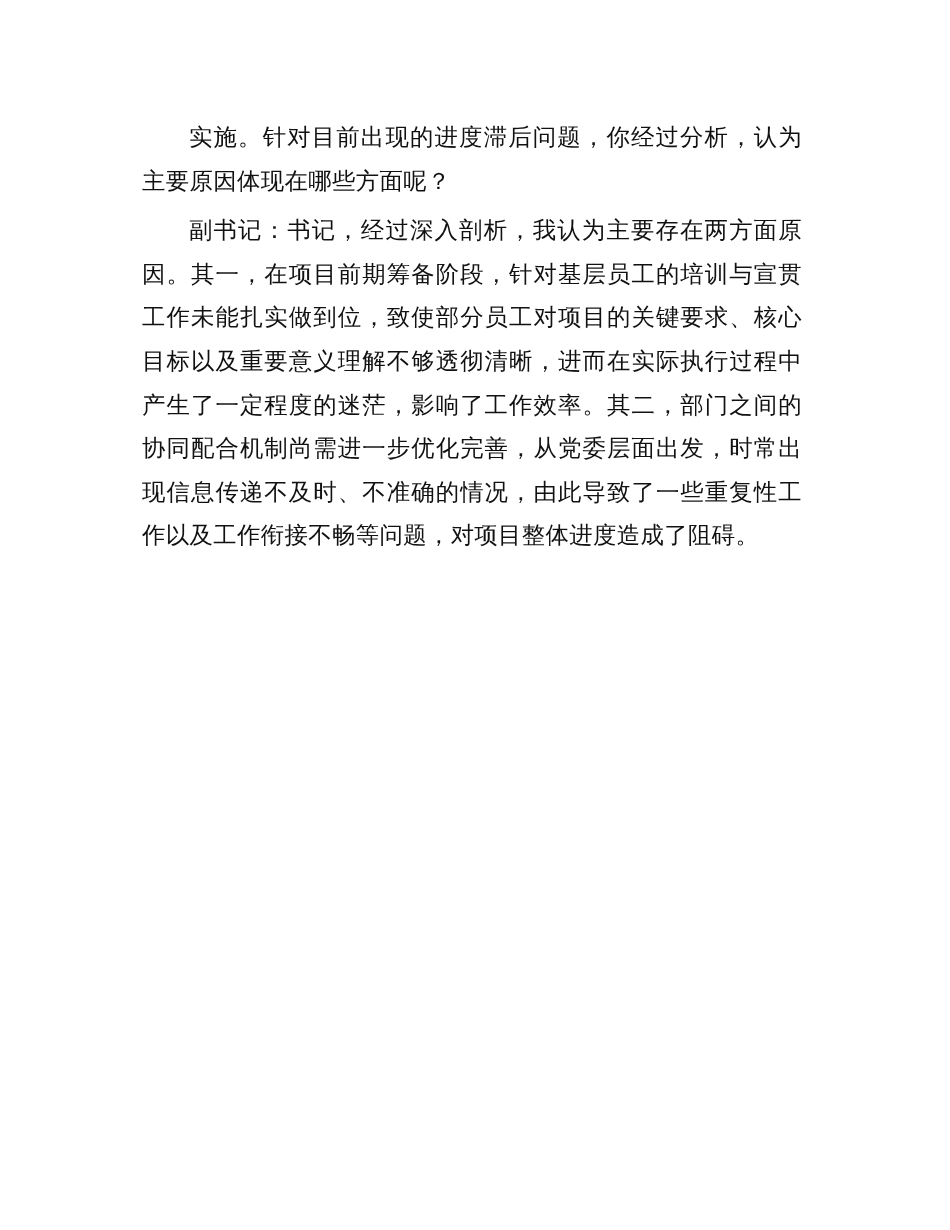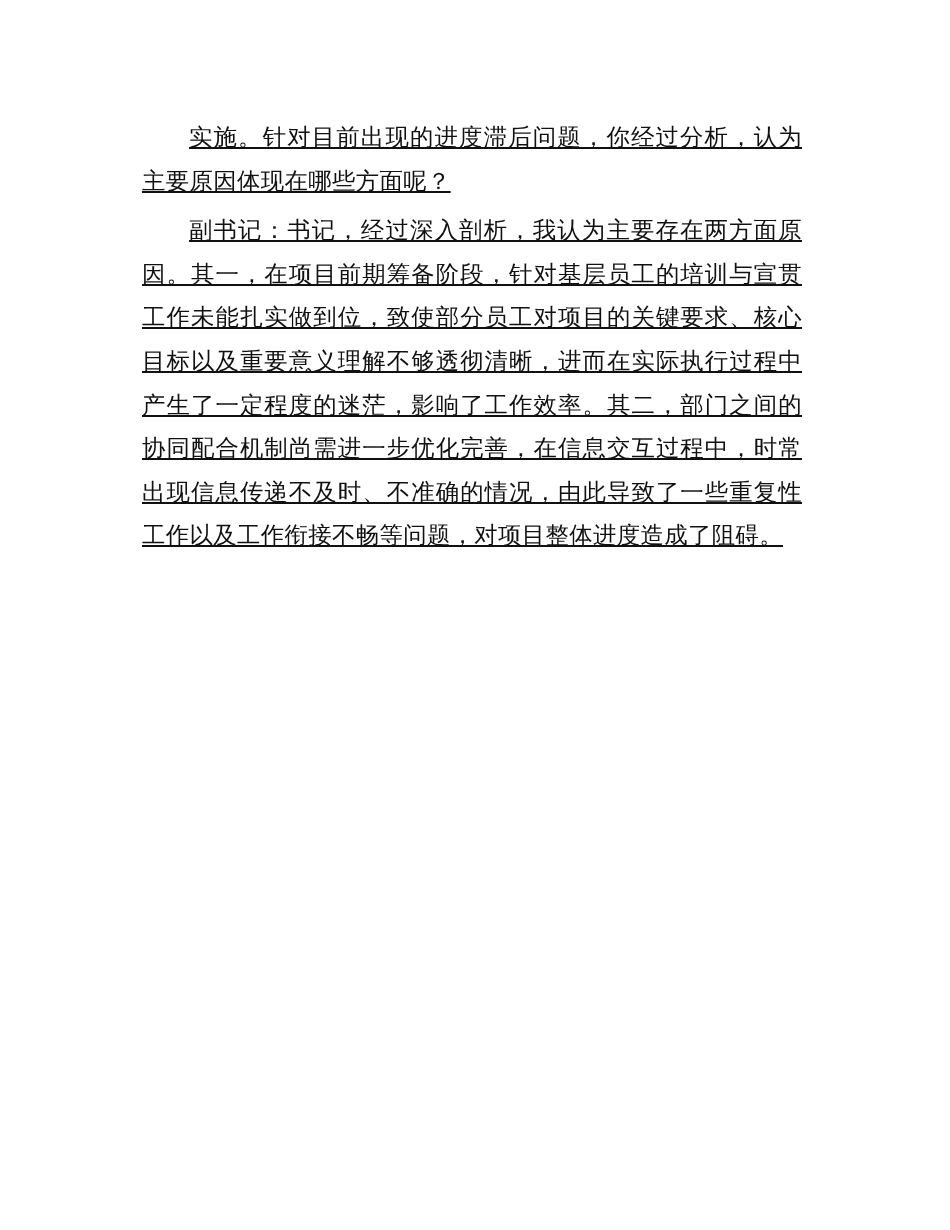--- a/index.html
+++ b/index.html
@@ -3,21 +3,21 @@
 <meta charset="utf-8">
 <style>
   html, body { margin:0; padding:0; background:#ffffff; }
   body { width:950px; height:1230px; position:relative; overflow:hidden; }
   .page {
     position:absolute; left:142px; top:116px; width:668px;
     font-family: "DejaVu Sans", "Liberation Sans", sans-serif;
     font-size:23.4px; line-height:43.6px; color:#111111;
     letter-spacing:0.35px;
   }
-  .page p { margin:0 8px 6px 0; text-indent:47px; text-align:justify;text-decoration:underline; }
+  .page p { margin:0 8px 6px 0; text-indent:47px; text-align:justify; }
 </style>
 </head>
 <body>
 
 <div class="page">
   <p>实施。针对目前出现的进度滞后问题，你经过分析，认为主要原因体现在哪些方面呢？</p>
-  <p>副书记：书记，经过深入剖析，我认为主要存在两方面原因。其一，在项目前期筹备阶段，针对基层员工的培训与宣贯工作未能扎实做到位，致使部分员工对项目的关键要求、核心目标以及重要意义理解不够透彻清晰，进而在实际执行过程中产生了一定程度的迷茫，影响了工作效率。其二，部门之间的协同配合机制尚需进一步优化完善，在信息交互过程中，时常出现信息传递不及时、不准确的情况，由此导致了一些重复性工作以及工作衔接不畅等问题，对项目整体进度造成了阻碍。</p>
+  <p>副书记：书记，经过深入剖析，我认为主要存在两方面原因。其一，在项目前期筹备阶段，针对基层员工的培训与宣贯工作未能扎实做到位，致使部分员工对项目的关键要求、核心目标以及重要意义理解不够透彻清晰，进而在实际执行过程中产生了一定程度的迷茫，影响了工作效率。其二，部门之间的协同配合机制尚需进一步优化完善，从党委层面出发，时常出现信息传递不及时、不准确的情况，由此导致了一些重复性工作以及工作衔接不畅等问题，对项目整体进度造成了阻碍。</p>
 </div>
 
 </body></html>

